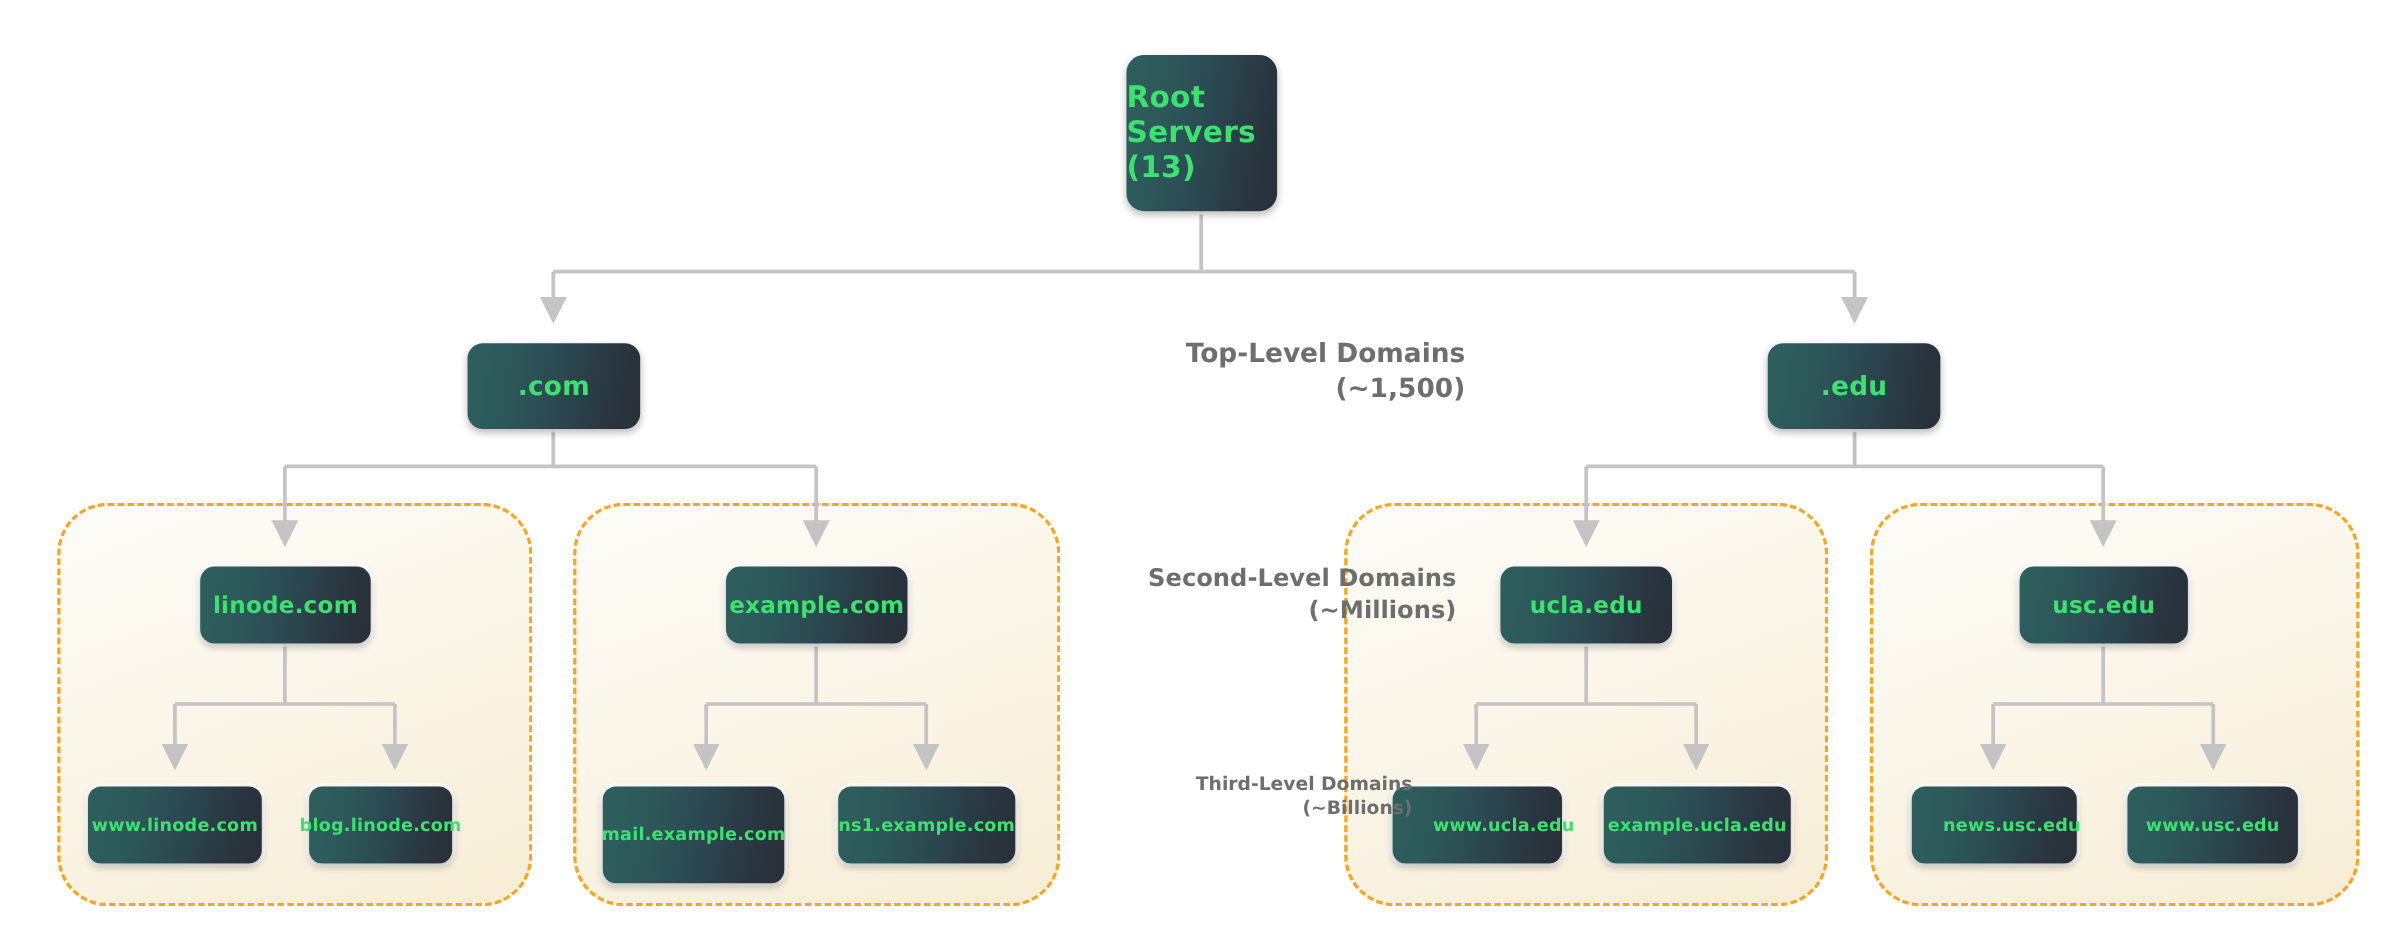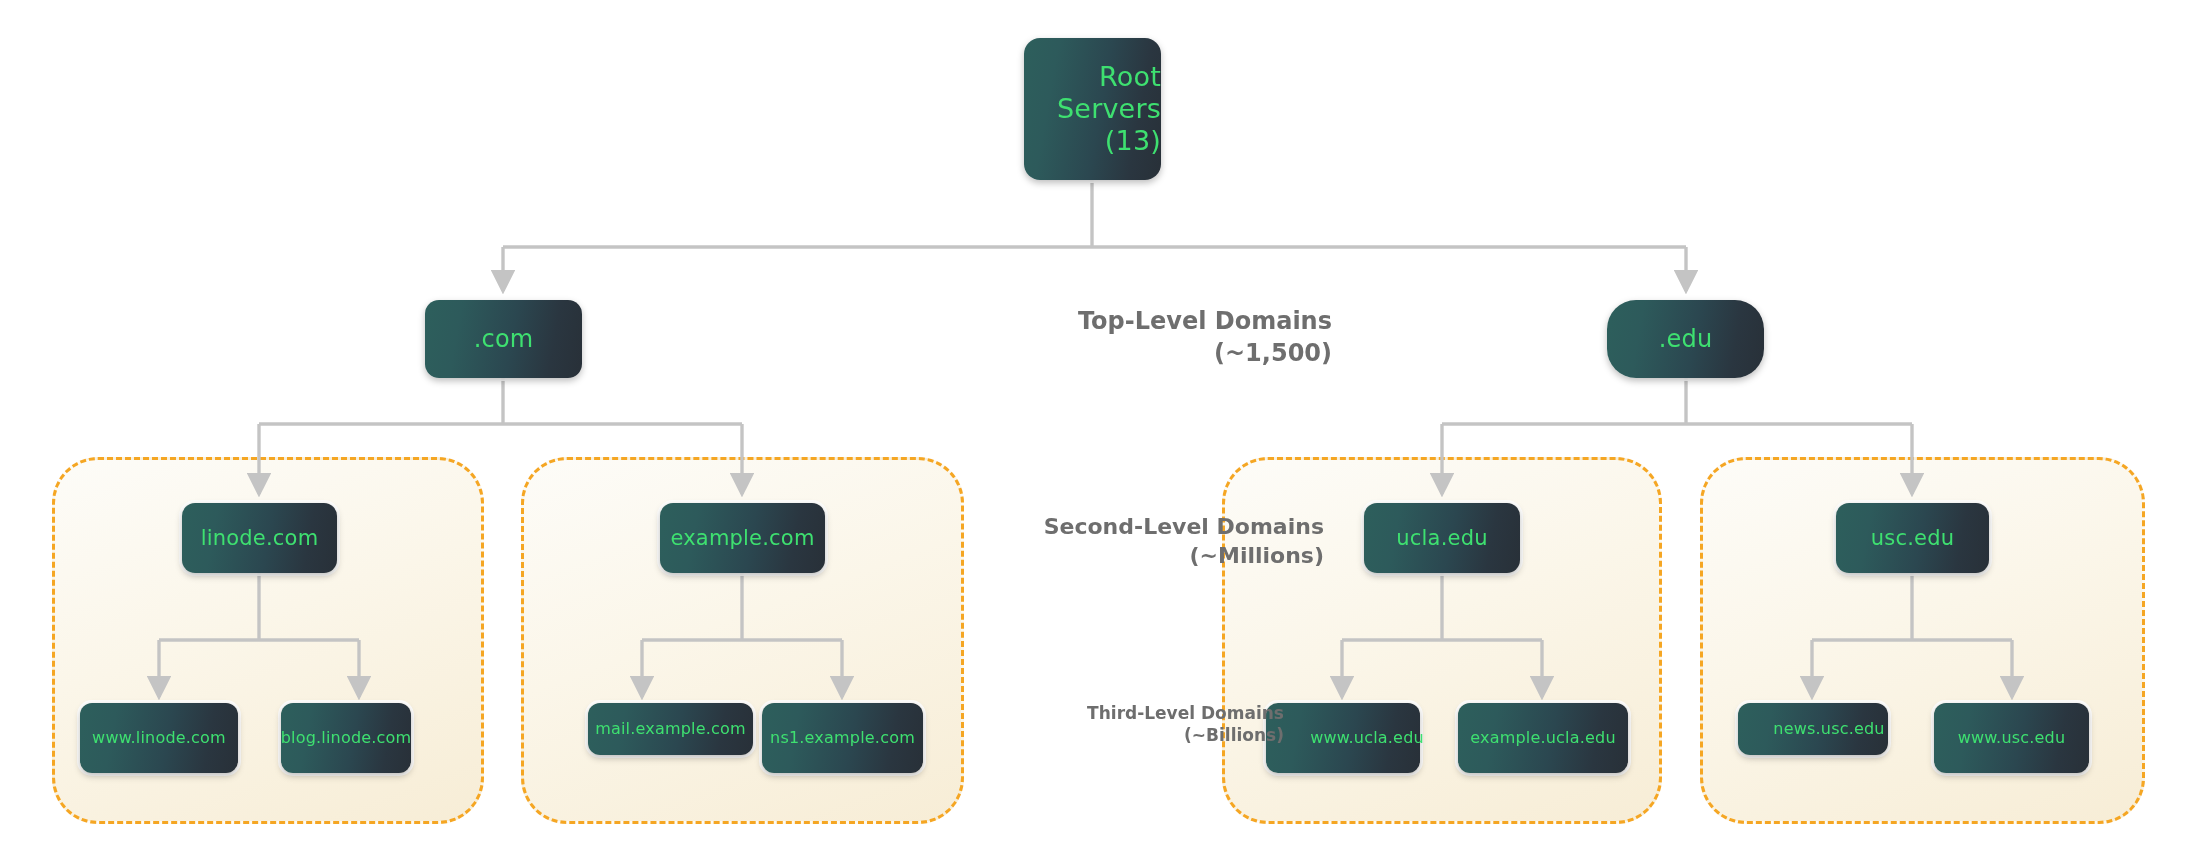--- a/index.html
+++ b/index.html
@@ -31,27 +31,28 @@
     border-radius: 46px;
     background: linear-gradient(160deg, #fdfcf8 0%, #fbf6e9 45%, #f7edd6 100%);
     box-sizing: border-box;
   }
   .node {
     position: absolute;
     box-sizing: border-box;
     display: flex;
     align-items: center;
     justify-content: center;
-    text-align: right;
+    text-align: left;
     color: #3ee070;
     background: linear-gradient(100deg, #2d5f5c 0%, #2d5a5b 22%, #2b4750 55%, #2a3640 80%, #283038 100%);
     box-shadow: 0 3px 7px rgba(0,0,0,0.26), 0 0 0 3px rgba(255,255,255,0.92);
-    font-weight: normal;
+    font-weight: bold;
     line-height: 1.18;
     letter-spacing: 0.2px;
+    margin-top: 12px;
   }
   .node.root {
     border-radius: 16px;
     font-size: 27px;
   }
   .node.tld {
     border-radius: 14px;
     font-size: 24px;
   }
   .node.sld {
@@ -127,34 +128,34 @@
       <path d="M 1812 640 L 1812 697" marker-end="url(#arrow)"></path>
       <path d="M 2012 640 L 2012 697" marker-end="url(#arrow)"></path>
     </g>
   </svg>
 
   <div class="node root" style="left:1024px; top:38px; width:137px; height:142px;">Root
 Servers
 (13)</div>
 
   <div class="node tld" style="left:425px; top:300px; width:157px; height:78px;">.com</div>
-  <div class="node tld" style="left:1607px; top:300px; width:157px; height:78px;border-radius:29px;">.edu</div>
+  <div class="node tld" style="left:1607px; top:300px; width:157px; height:78px;">.edu</div>
 
   <div class="node sld" style="left:182px; top:503px; width:155px; height:70px;">linode.com</div>
   <div class="node sld" style="left:660px; top:503px; width:165px; height:70px;">example.com</div>
   <div class="node sld" style="left:1364px; top:503px; width:156px; height:70px;">ucla.edu</div>
   <div class="node sld" style="left:1836px; top:503px; width:153px; height:70px;">usc.edu</div>
 
   <div class="node third" style="left:80px; top:703px; width:158px; height:70px;">www.linode.com</div>
   <div class="node third" style="left:281px; top:703px; width:130px; height:70px;">blog.linode.com</div>
-  <div class="node third" style="left:588px; top:703px; width:165px; height:52px;">mail.example.com</div>
+  <div class="node third" style="left:548px; top:703px; width:165px; height:88px;">mail.example.com</div>
   <div class="node third" style="left:762px; top:703px; width:161px; height:70px;">ns1.example.com</div>
   <div class="node third" style="left:1266px; top:703px; width:154px; height:70px;padding-left:48px;">www.ucla.edu</div>
   <div class="node third" style="left:1458px; top:703px; width:170px; height:70px;">example.ucla.edu</div>
-  <div class="node third" style="left:1738px; top:703px; width:150px; height:52px;padding-left:32px;">news.usc.edu</div>
+  <div class="node third" style="left:1738px; top:703px; width:150px; height:70px;padding-left:32px;">news.usc.edu</div>
   <div class="node third" style="left:1934px; top:703px; width:155px; height:70px;">www.usc.edu</div>
 
   <div class="tier-label tld-label" style="left:852px; top:306px; width:480px;">Top-Level Domains
 (~1,500)</div>
   <div class="tier-label sld-label" style="left:860px; top:512px; width:464px;">Second-Level Domains
 (~Millions)</div>
   <div class="tier-label third-label" style="left:900px; top:702px; width:384px;">Third-Level Domains
 (~Billions)</div>
 
 </div>

